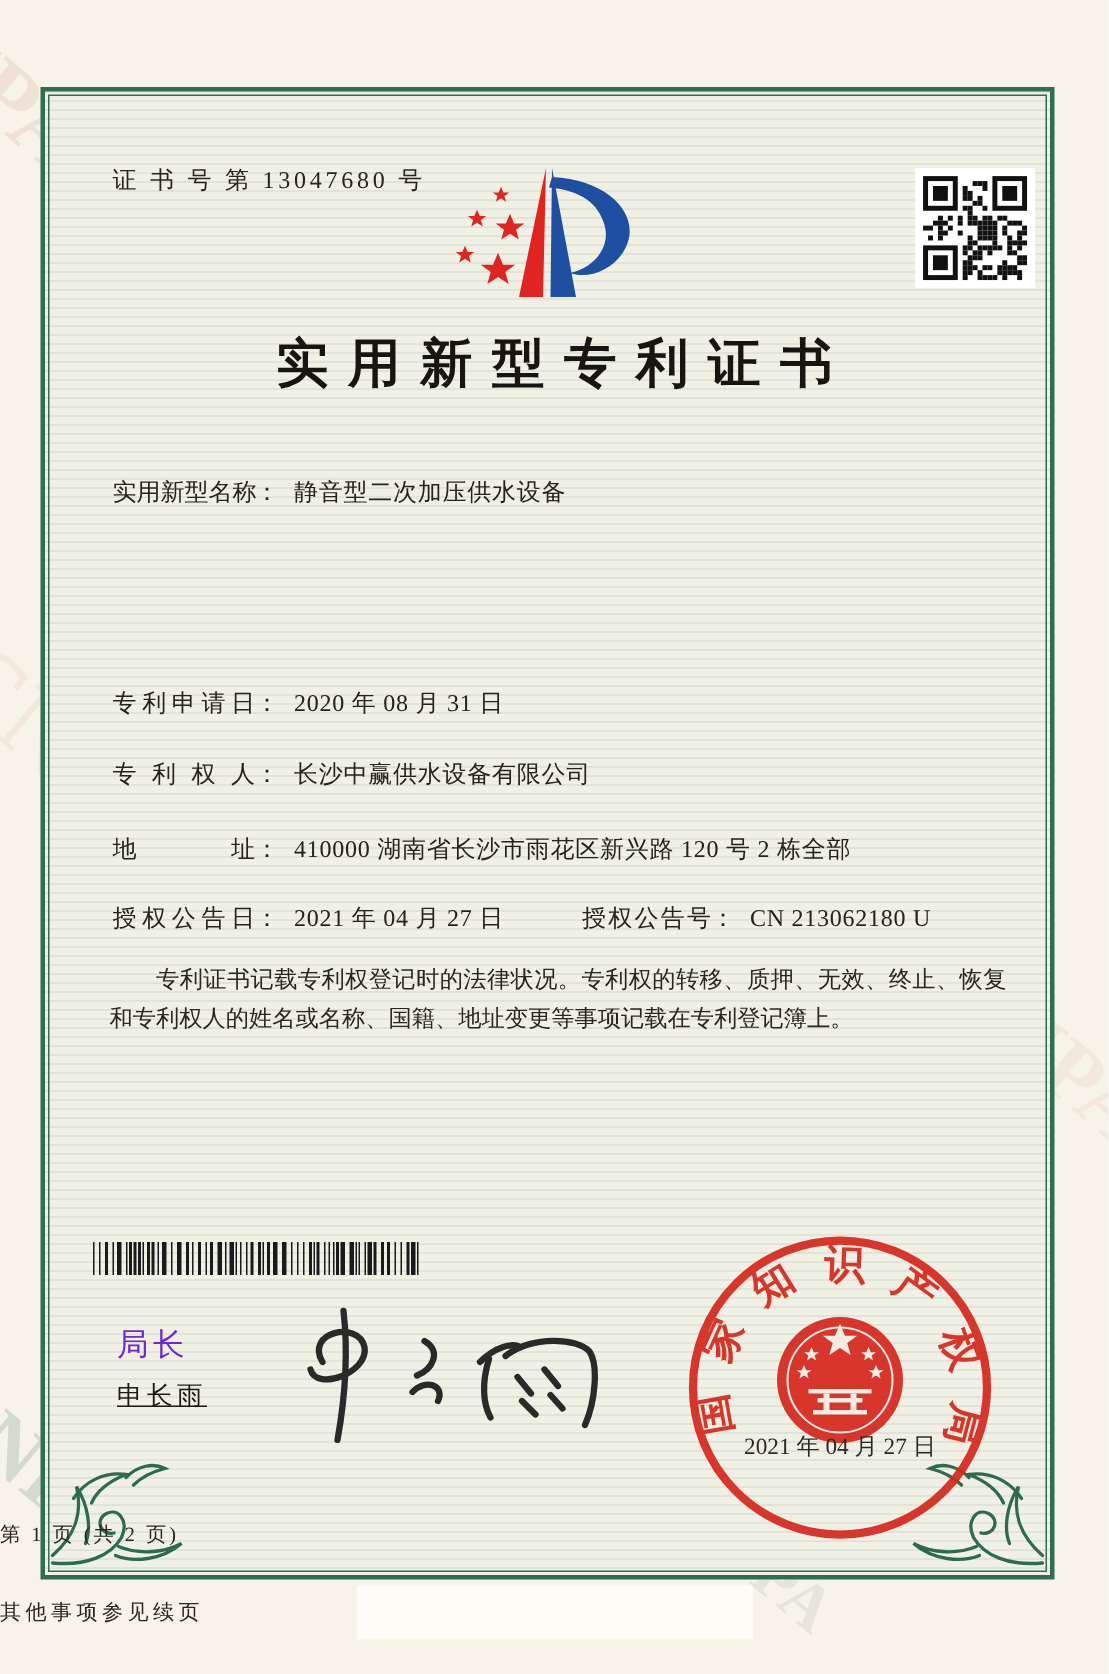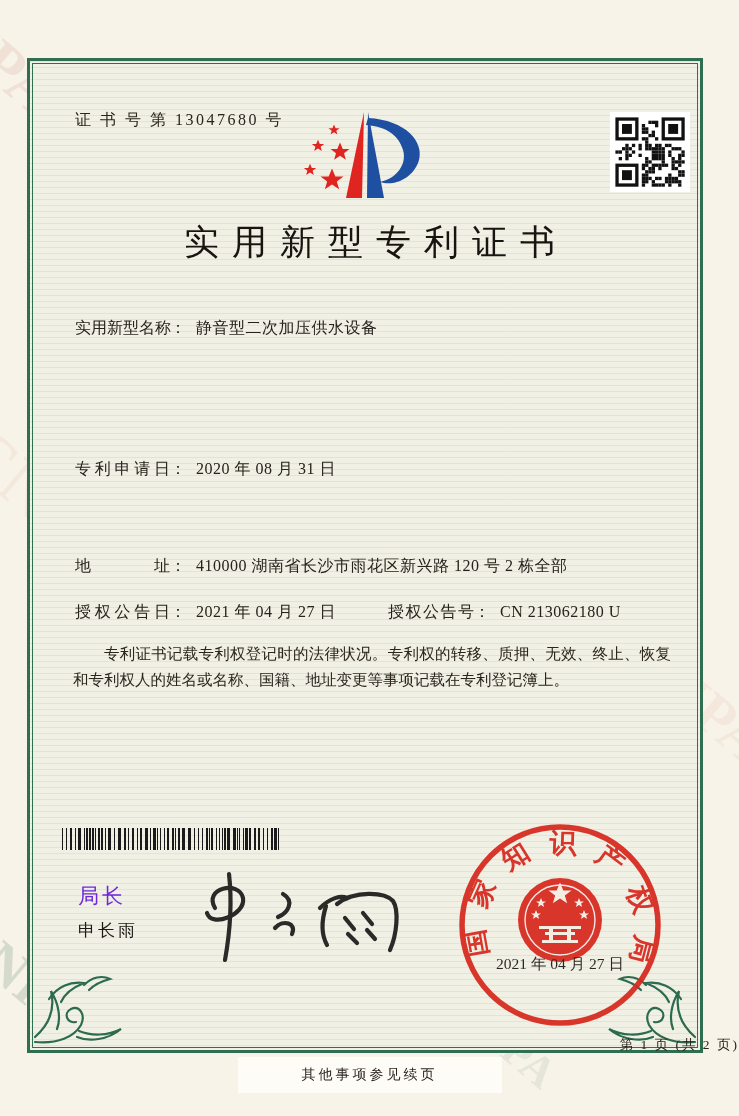--- a/index.html
+++ b/index.html
@@ -30,21 +30,21 @@
   }
   .panel-inner-line{position:absolute; inset:2px; border:1px solid #2f6e50; pointer-events:none;}
 
   .cert-no{position:absolute; left:75px; top:110px; font-size:16px; letter-spacing:2.5px; color:#2a241d;}
 
   .logo{position:absolute; left:300px; top:108px; width:140px; height:96px;}
   .qr{position:absolute; left:610px; top:112px; width:80px; height:80px; background:#fff;}
 
   .title{
     position:absolute; left:0; right:0; top:219px; text-align:center;
-    font-size:35px; font-weight:normal; letter-spacing:13px; padding-left:13px;
+    font-size:35px; font-weight:bold; letter-spacing:13px; padding-left:13px;
     color:#181511;
   }
 
   .field-row{position:absolute; left:75px; font-size:16px; white-space:nowrap;}
   .flabel{display:inline-block; width:95px; text-align:justify; text-align-last:justify; vertical-align:top; letter-spacing:0;}
   .fvalue{margin-left:10px; letter-spacing:.5px;}
   .r1{top:318px}.r2{top:365px}.r3{top:412px}.r4{top:459px}.r5{top:506px}.r6{top:556px}.r7{top:602px}
   .grant-no-col{position:absolute; left:388px; top:602px; font-size:16px; white-space:nowrap;}
   .grant-no-col .flabel{width:86px;}
 
@@ -52,30 +52,30 @@
     position:absolute; left:73px; top:641px; width:598px;
     font-size:15.5px; line-height:25.5px; text-align:justify; color:#2b251e;
   }
   .body-text p{margin:0; text-indent:2em;}
 
   .barcode{position:absolute; left:62px; top:828px; width:224px; height:22px;}
 
   .sig-title{position:absolute; left:78px; top:882px; font-size:21px; letter-spacing:3px;
     font-family:"Liberation Sans", sans-serif; color:#6d28d9;}
   .sig-name{position:absolute; left:78px; top:919px; font-size:17px; letter-spacing:3px;
-    font-family:"Liberation Sans", sans-serif; color:#1d1a16;}
+    font-family:"Liberation Sans", sans-serif; color:#1d1a16;text-decoration:underline;}
   .sig-script{position:absolute; left:185px; top:868px; width:235px; height:100px;}
 
   .seal{position:absolute; left:453px; top:818px; width:216px; height:216px; opacity:.93;}
 
-  .page-info{position:absolute; left:0; right:0; top:1036px; text-align:right;
+  .page-info{position:absolute; left:0; right:0; top:1014px; text-align:left;
     font-size:13.5px; letter-spacing:2px; color:#2a241d;}
 
   .note-strip{position:absolute; left:238px; top:1057px; width:264px; height:36px; background:#fdfcf7;}
-  .note{position:absolute; left:0; right:0; top:1066px; text-align:center;
+  .note{position:absolute; left:0; right:0; top:1066px; 
     font-size:14px; letter-spacing:3px; color:#2b251e;}
 
   .flourish{position:absolute; width:98px; height:78px;}
   .flourish.br{right:2px; bottom:2px;}
   .flourish.bl{left:2px; bottom:2px; transform:scaleX(-1);}
 </style>
 </head>
 <body>
 
 <div class="page">
@@ -263,20 +263,23 @@
     </svg>
 
   <div class="title">实用新型专利证书</div>
 
   <div class="field-row r1">
     <span class="flabel">实用新型名称</span><span>：</span><span class="fvalue">静音型二次加压供水设备</span>
   </div>
   <div class="field-row r4">
     <span class="flabel">专利申请日</span><span>：</span><span class="fvalue">2020 年 08 月 31 日</span>
   </div>
+  <div class="field-row r5">
+    <span class="flabel">专利权人</span><span>：</span><span class="fvalue">长沙中赢供水设备有限公司</span>
+  </div>
   <div class="field-row r6">
     <span class="flabel">地址</span><span>：</span><span class="fvalue">410000 湖南省长沙市雨花区新兴路 120 号 2 栋全部</span>
   </div>
   <div class="field-row r7">
     <span class="flabel">授权公告日</span><span>：</span><span class="fvalue">2021 年 04 月 27 日</span>
   </div>
   <div class="grant-no-col">
     <span class="flabel">授权公告号</span><span>：</span><span class="fvalue">CN 213062180 U</span>
   </div>
 

